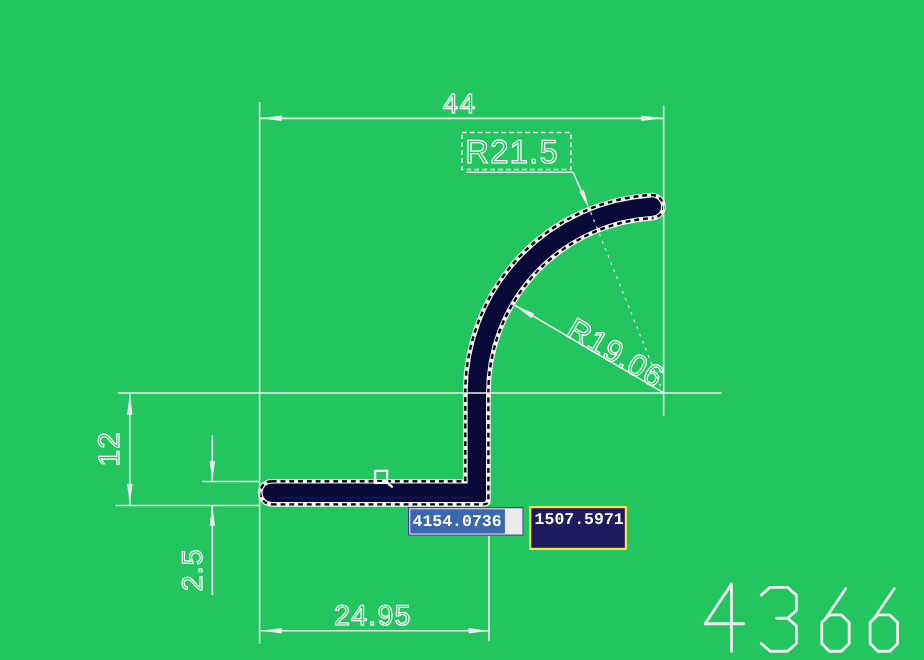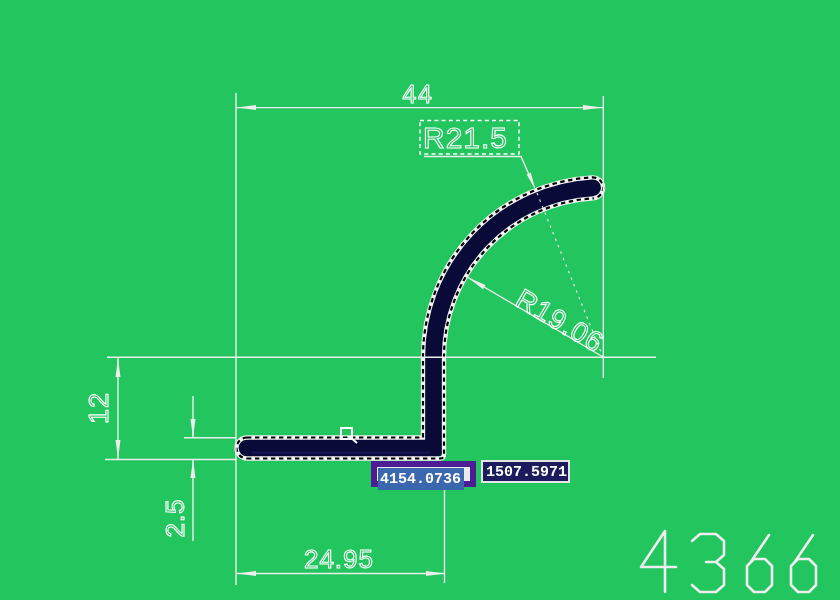--- a/index.html
+++ b/index.html
@@ -101,24 +101,24 @@
   <text x="339" y="568" font-size="26" text-anchor="middle" letter-spacing="1" fill="none" stroke="#fff" stroke-width="1.1" font-family="Liberation Sans,sans-serif">24.95</text>
 
   <g stroke="#eeeeee" stroke-width="2.6" fill="none" stroke-linecap="round" stroke-linejoin="round">
     <path d="M 665 531 L 641 567 L 676 567 M 665 531 L 665 592"></path>
     <path d="M 692 541 L 700 534 L 716 534 L 724 541 L 724 555 L 716 562 L 706 562 M 716 562 L 724 569 L 724 585 L 716 592 L 700 592 L 692 585"></path>
     <path d="M 769 535 L 750 563 M 747 566 L 754 559 L 765 559 L 772 566 L 772 585 L 765 592 L 754 592 L 747 585 Z"></path>
     <path d="M 813 535 L 794 563 M 791 566 L 798 559 L 809 559 L 816 566 L 816 585 L 809 592 L 798 592 L 791 585 Z"></path>
   </g>
 </svg>
 
-  <div style="position:absolute;left:371px;top:461px;width:105px;height:26px;background:#e9e9ee;border:6px solid #4c1d95;box-sizing:border-box;">
+  <div style="position:absolute;left:371px;top:461px;width:105px;height:26px;background:#e9e9ee;border:1px solid #4c1d95;box-sizing:border-box;">
 
     <div style="position:absolute;left:1px;top:1px;width:86px;height:22px;background:#3a67ad;"></div>
 
     <div style="position:absolute;left:3px;top:4px;font-family:'Liberation Mono',monospace;font-weight:bold;font-size:15px;color:#fff;letter-spacing:0px;">4154.0736</div>
   </div>
 
-  <div style="position:absolute;left:481px;top:460px;width:89px;height:23px;background:#1b1b5e;border:2px solid #e5e5e5;box-sizing:border-box;">
+  <div style="position:absolute;left:481px;top:460px;width:89px;height:40px;background:#1b1b5e;border:2px solid #fde047;box-sizing:border-box;">
 
     <div style="position:absolute;left:3px;top:2px;font-family:'Liberation Mono',monospace;font-weight:bold;font-size:15px;color:#fff;">1507.5971</div>
   </div>
 </div>
 
 </body></html>

